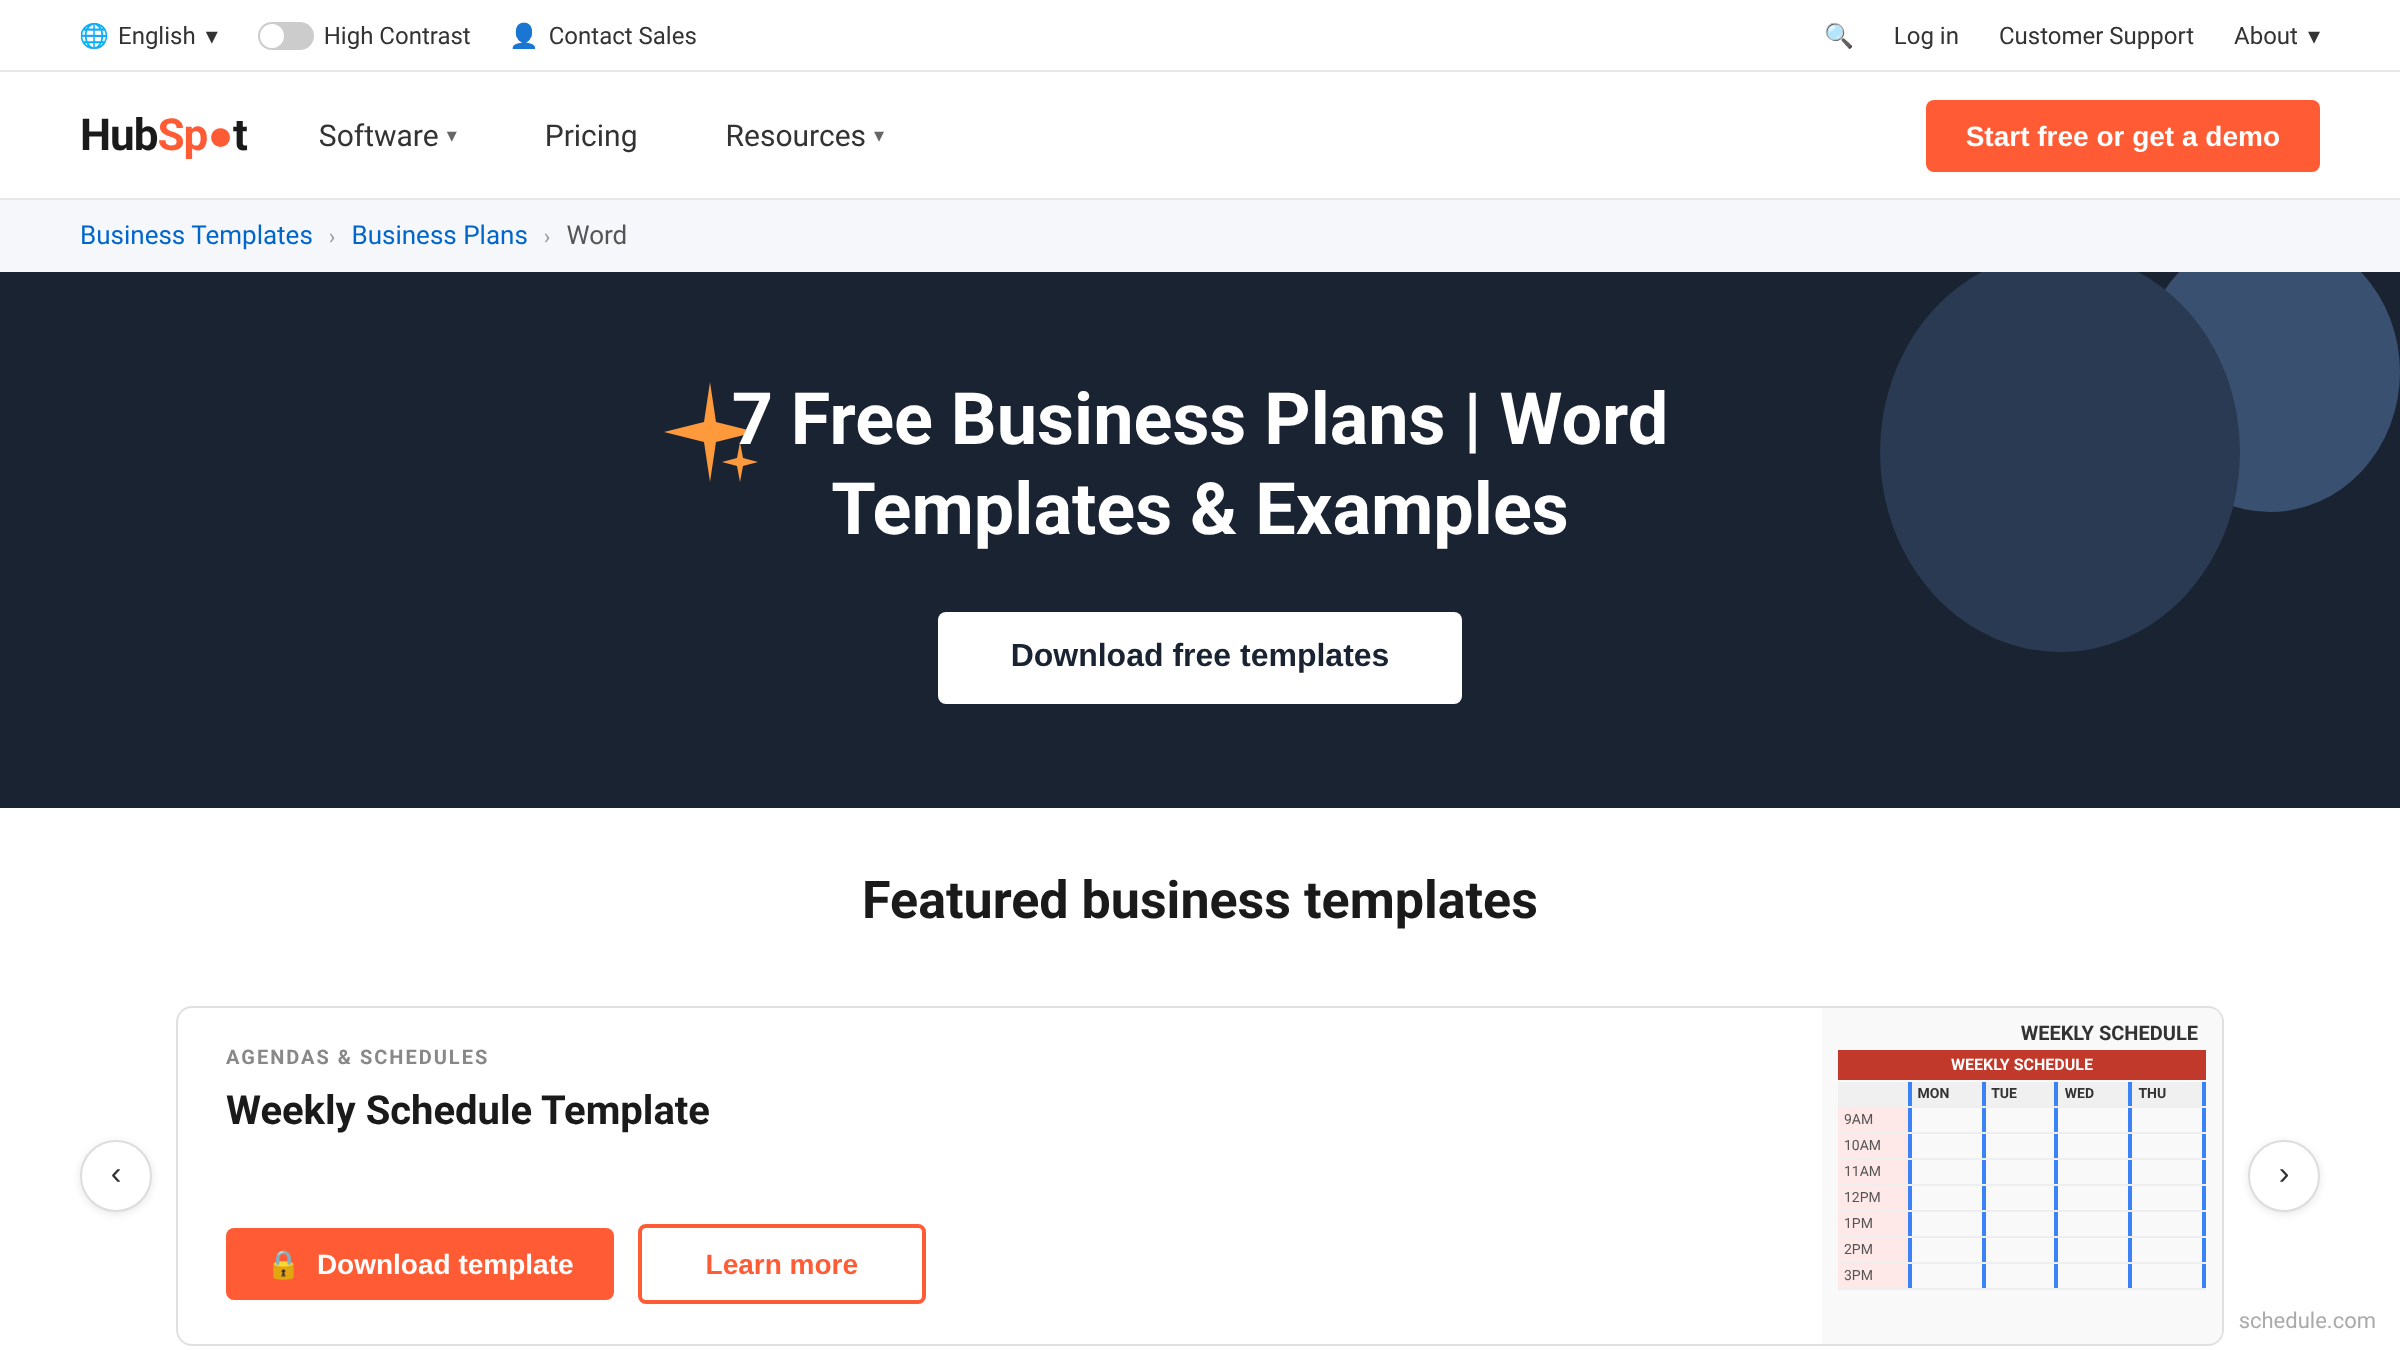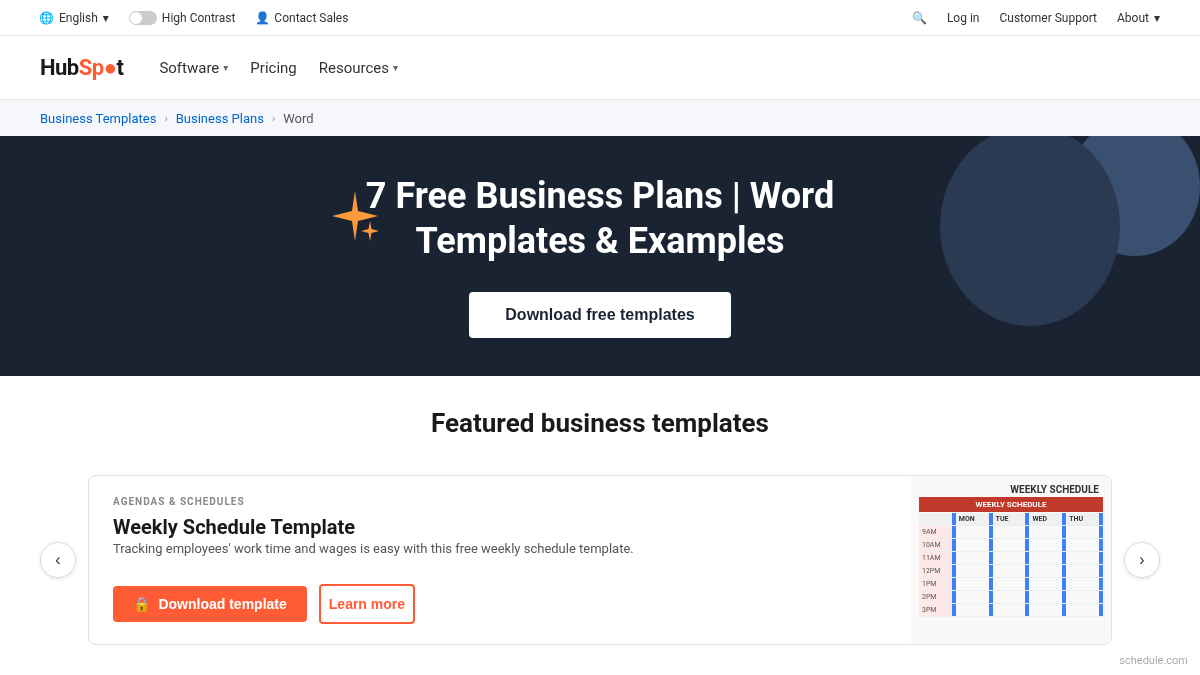--- a/index.html
+++ b/index.html
@@ -74,21 +74,21 @@
       font-weight: 700;
       color: #1a1a1a;
       letter-spacing: -0.5px;
     }
     .logo span {
       color: #ff5c35;
     }
     .nav-links {
       display: flex;
       align-items: center;
-      gap: 22px;
+      gap: 44px;
     }
     .nav-link {
       font-size: 15px;
       color: #333;
       cursor: pointer;
       display: flex;
       align-items: center;
       gap: 4px;
       text-decoration: none;
     }
@@ -131,21 +131,21 @@
       color: #555;
     }
 
     
     .hero {
       background: #1a2332;
       padding: 60px 21px;
       text-align: center;
       position: relative;
       overflow: hidden;
-      height: 240px;
+      height: 268px;
       display: flex;
       flex-direction: column;
       align-items: center;
       justify-content: center;
     }
     .hero-title {
       font-size: 36px;
       font-weight: 700;
       color: #fff;
       line-height: 1.25;
@@ -285,21 +285,21 @@
       font-weight: 600;
       cursor: pointer;
       display: flex;
       align-items: center;
       gap: 8px;
     }
     .btn-learn {
       background: #fff;
       color: #ff5c35;
       border: 2px solid #ff5c35;
-      padding: 10px 8px;
+      padding: 10px 32px;
       border-radius: 4px;
       font-size: 14px;
       font-weight: 600;
       cursor: pointer;
     }
 
     .card-image {
       width: 200px;
       flex-shrink: 0;
       background: #f9f9f9;
@@ -331,21 +331,21 @@
       margin-bottom: 1px;
     }
     .sheet-row {
       display: flex;
       border-bottom: 1px solid #eee;
     }
     .sheet-cell {
       flex: 1;
       font-size: 7px;
       padding: 2px 3px;
-      border-right: 4px solid #3b82f6;
+      border-right: 2px solid #3b82f6;
       color: #555;
     }
     .sheet-cell-header {
       background: #f0f0f0;
       font-weight: 700;
       color: #333;
     }
     .sheet-cell-pink {
       background: #ffe8e8;
     }
@@ -407,20 +407,21 @@
       </a>
       <a class="nav-link">
         <span>Pricing</span>
       </a>
       <a class="nav-link">
         <span>Resources</span>
         <span class="chevron-small">▾</span>
       </a>
     </nav>
   </div>
+  <button class="cta-button">Start free or get a demo</button>
 </div>
 
 <div class="breadcrumb">
   <a>Business Templates</a>
   <span class="breadcrumb-sep">›</span>
   <a>Business Plans</a>
   <span class="breadcrumb-sep">›</span>
   <span class="breadcrumb-current">Word</span>
 </div>
 
@@ -445,21 +446,20 @@
   <div class="template-carousel">
     <button class="carousel-btn carousel-btn-left">
       <span>‹</span>
     </button>
 
     <div class="template-card">
       <div class="card-content">
         <div>
           <div class="card-category">AGENDAS &amp; SCHEDULES</div>
           <h3 class="card-title">Weekly Schedule Template</h3>
-          <p class="card-desc">Tracking employees' work time and wages is easy with this free weekly schedule template.</p>
         </div>
         <div class="card-actions">
           <button class="btn-download">
             <span>🔒</span>
             <span>Download template</span>
           </button>
           <button class="btn-learn">Learn more</button>
         </div>
       </div>
 

